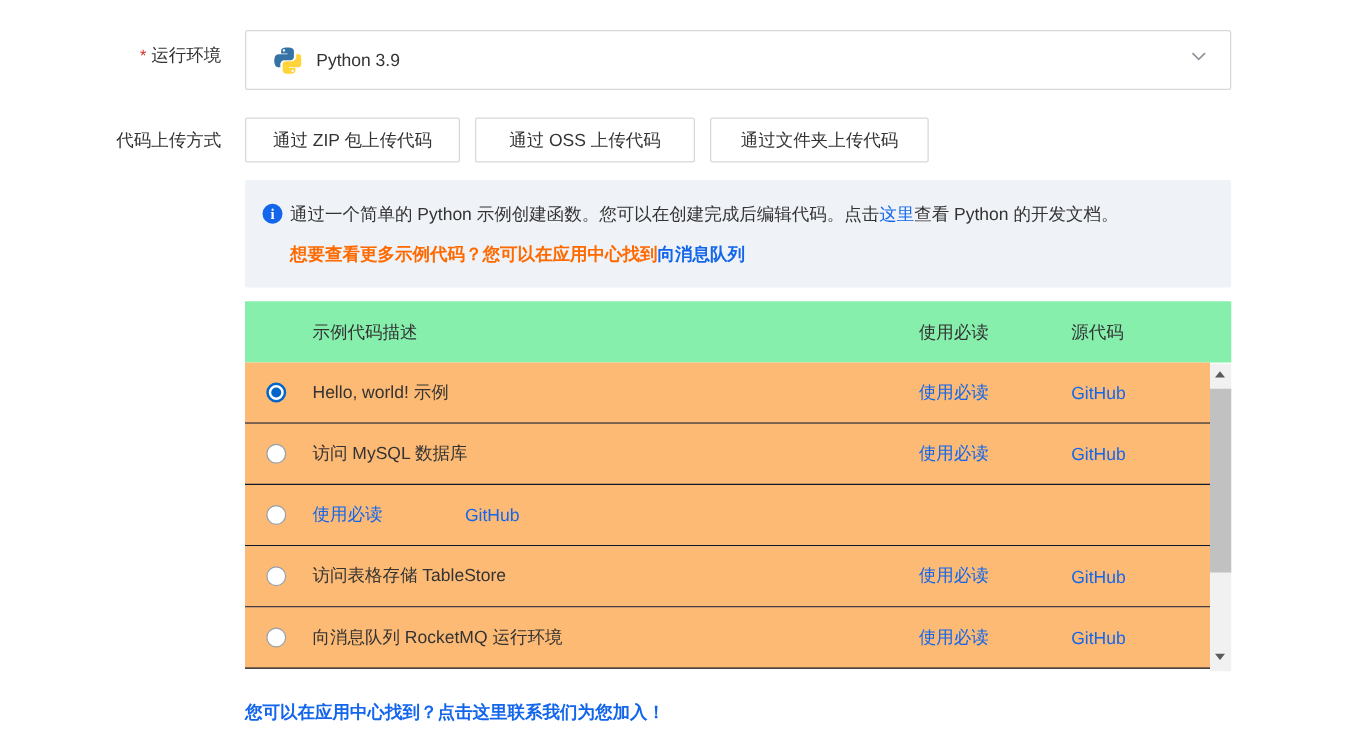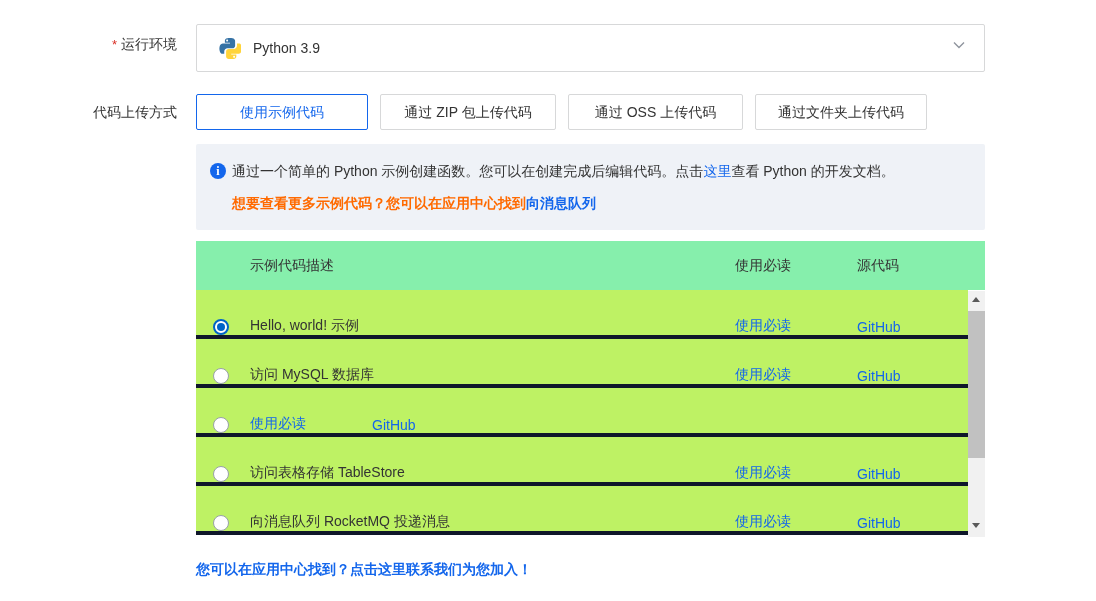--- a/index.html
+++ b/index.html
@@ -46,22 +46,22 @@
   .info-line2 { margin:12px 0 0 22px; font-weight:bold; color:#ff6a00; line-height:20px; }
   .info-line2 .inline-link { font-weight:bold; }
 
   
   .sample-table { margin:11px 0 0 196px; width:789px; }
   .t-header { display:flex; height:49px; align-items:center; background:#86efac; padding-right:17px; }
   .t-header .col-desc { flex:1 1 auto; padding-left:54px; color:#333; }
   .t-header .col-readme { flex:0 0 122px; }
   .t-header .col-source { flex:0 0 111px; }
   .t-body { position:relative; padding-right:17px; }
-  .t-row { display:flex; height:49px; align-items:flex-end; border-bottom:4px solid #0f172a;
-    background:#bef264; cursor:pointer; }
+  .t-row { display:flex; height:49px; align-items:center; border-bottom:1px solid #0f172a;
+    background:#fdba74; cursor:pointer; }
   .cell-radio { flex:0 0 54px; display:flex; }
   .radio { width:16px; height:16px; margin-left:17px; border:1px solid #98a0a8; border-radius:50%;
     position:relative; background:#fff; }
   .radio.checked { border:2px solid #0064c8; }
   .radio.checked::after { content:""; position:absolute; left:2px; top:2px; width:8px; height:8px;
     border-radius:50%; background:#0064c8; }
   .cell-desc { flex:1 1 auto; color:#333; }
   .cell-readme { flex:0 0 122px; }
   .cell-source { flex:0 0 111px; }
 
@@ -99,21 +99,20 @@
           <polyline points="2,4.5 7,9.5 12,4.5" fill="none" stroke="#8f959e" stroke-width="1.4"></polyline>
         </svg>
       </div>
     </div>
   </div>
 
   <div class="form-row row-upload">
     <div class="label-col">代码上传方式</div>
     <div class="content-col">
       <div class="btn-group">
-        <button class="opt-btn selected">使用示例代码</button>
         <button class="opt-btn">通过 ZIP 包上传代码</button>
         <button class="opt-btn">通过 OSS 上传代码</button>
         <button class="opt-btn">通过文件夹上传代码</button>
       </div>
     </div>
   </div>
 
   <div class="info-panel">
     <div class="info-line1">
       <span class="info-icon">i</span>
@@ -164,21 +163,21 @@
       </div>
       <div class="cell-desc">访问表格存储 TableStore</div>
       <div class="cell-readme"><a class="inline-link">使用必读</a></div>
       <div class="cell-source"><a class="inline-link">GitHub</a></div>
     </div>
 
     <div class="t-row">
       <div class="cell-radio">
         <span class="radio"></span>
       </div>
-      <div class="cell-desc">向消息队列 RocketMQ 投递消息</div>
+      <div class="cell-desc">向消息队列 RocketMQ 运行环境</div>
       <div class="cell-readme"><a class="inline-link">使用必读</a></div>
       <div class="cell-source"><a class="inline-link">GitHub</a></div>
     </div>
   <div class="scrollbar">
         <div class="sb-arrow-up"></div>
         <div class="sb-thumb"></div>
         <div class="sb-arrow-down"></div>
       </div>
     </div>
   </div>

